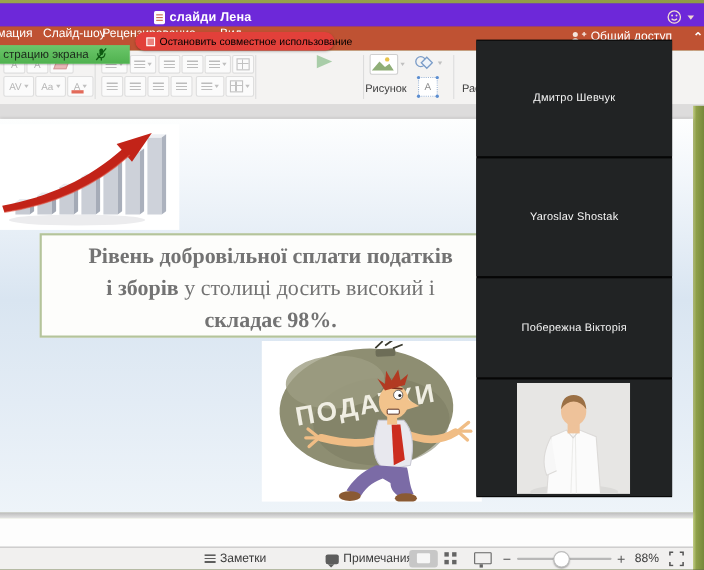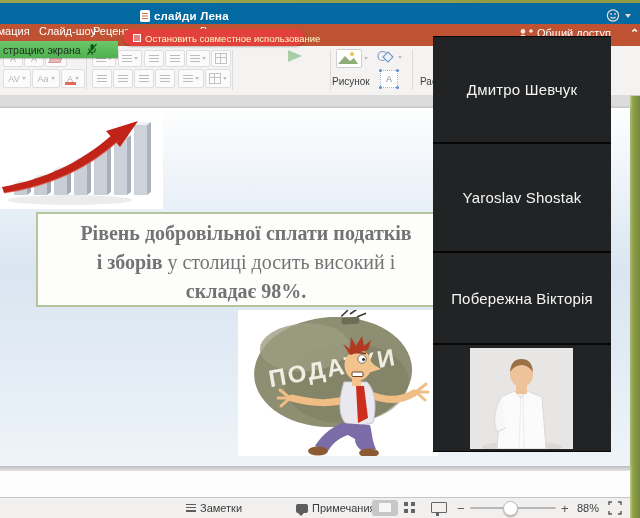--- a/index.html
+++ b/index.html
@@ -6,21 +6,21 @@
   #screen{position:relative;width:640px;height:518px;overflow:hidden;
     font-family:"Liberation Sans",sans-serif;background:#7f903f;}
   .abs{position:absolute;}
 
   
   .wp-top{left:0;top:0;width:640px;height:3px;background:linear-gradient(90deg,#9aa44c,#8f9c45);}
   .wp-right{left:630px;top:46px;width:10px;height:472px;
     background:linear-gradient(90deg,#c2cd86 0%,#8fa04a 30%,#76883a 100%);}
 
   
-  .titlebar{left:0;top:3px;width:640px;height:21px;background:#0369a1;border-bottom:1px solid rgba(0,0,0,.12);}
+  .titlebar{left:0;top:3px;width:640px;height:21px;background:#6d28d9;border-bottom:1px solid rgba(0,0,0,.12);}
   .doc-icon{left:140px;top:7px;width:10px;height:12px;background:#fdfdfd;border-radius:1.5px;}
   .doc-icon i{position:absolute;left:2px;top:3px;width:6px;height:1.2px;background:#c96a4a;box-shadow:0 2.5px 0 #c96a4a,0 5px 0 #c96a4a;}
   .win-title{left:154px;top:7px;color:#fff;font-size:11.5px;font-weight:bold;letter-spacing:.2px;}
   .searchbox{left:441px;top:5px;width:150px;height:16px;background:rgba(255,255,255,.22);border-radius:4px;}
   .searchbox .ph{position:absolute;left:23px;top:2px;font-size:10.5px;color:#efd2c7;}
   .caret{width:0;height:0;border-left:3px solid transparent;border-right:3px solid transparent;border-top:4px solid #f0d8cf;display:inline-block;}
   .sb-caret{position:absolute;left:14px;top:7px;}
   .smiley{left:606px;top:5px;width:26px;height:15px;}
   .sm-caret{position:absolute;left:19px;top:6px;}
 
@@ -30,21 +30,21 @@
   .share-row{left:518px;top:27px;width:122px;height:14px;color:#fff;font-size:11px;}
   .share-label{position:absolute;left:19px;top:0;}
   .share-chevron{position:absolute;left:112px;top:0;font-weight:bold;}
 
   
   .green-banner{left:0;top:41px;width:118px;height:17px;z-index:20;
     background:linear-gradient(180deg,#6cc76a,#4fb14f);box-shadow:0 1px 1px rgba(0,0,0,.2);}
   .green-banner .txt{position:absolute;left:3px;top:3px;font-size:10.5px;color:#1c2a1c;}
   .mic{position:absolute;left:86px;top:2px;}
   .stop-pill{left:123px;top:29px;width:181px;height:17px;border-radius:9px;background:#e2403a;z-index:21;
-    box-shadow:0 1px 2px rgba(0,0,0,.25);color:#fef9c3;}
+    box-shadow:0 1px 2px rgba(0,0,0,.25);color:#000000;}
   .stop-sq{position:absolute;left:10px;top:5px;width:6px;height:6px;border:1.4px solid #fff;background:rgba(255,255,255,.35);}
   .stop-pill .txt{position:absolute;left:22px;top:3.5px;font-size:9.5px;white-space:nowrap;}
 
   
   .ribbon{left:0;top:46px;width:640px;height:49px;background:#f4f3f2;border-bottom:1px solid #c9c9c9;}
   .rsep{position:absolute;top:4px;width:1px;height:40px;background:#dcdcdc;}
   .rbtn{position:absolute;height:15px;background:#fbfbfb;border:1px solid #dedede;border-radius:2px;
     display:flex;align-items:center;justify-content:center;color:#b5b5b5;font-size:9px;}
   .r2{height:17px;}
   .glyph-lines{width:10px;height:8px;background:repeating-linear-gradient(180deg,#bcbcbc 0 1px,transparent 1px 3px);}
@@ -91,21 +91,21 @@
   .zoom-minus{position:absolute;left:457px;top:3px;font-size:13px;color:#555;}
   .zoom-track{position:absolute;left:470px;top:9px;width:86px;height:2px;background:#b8b8b8;border-radius:1px;}
   .zoom-thumb{position:absolute;left:33px;top:-6px;width:13px;height:13px;border-radius:50%;background:#fff;border:1px solid #bdbdbd;box-shadow:0 1px 1.5px rgba(0,0,0,.3);}
   .zoom-plus{position:absolute;left:561px;top:3px;font-size:13px;color:#555;}
   .zoom-pct{position:absolute;left:577px;top:4px;}
   .fit-ic{position:absolute;left:608px;top:3px;}
 
   
   .panel{left:433px;top:36px;width:178px;height:416px;background:#060606;z-index:50;padding:1px 0;box-sizing:border-box;}
   .tile{position:relative;width:178px;background:#212324;display:flex;align-items:center;justify-content:center;}
-  .tile .pname{color:#f5f5f5;font-size:15px;letter-spacing:.2px;}
+  .tile .pname{color:#f5f5f5;font-size:10px;letter-spacing:.2px;}
   .t1{height:105px;margin-bottom:2px;}
   .t2{height:107px;margin-bottom:2px;}
   .t3{height:90px;margin-bottom:2px;}
   .t4{height:106px;}
   .video{position:absolute;left:37px;top:3px;width:103px;height:101px;overflow:hidden;}
 </style>
 </head>
 <body>
 
 <div id="screen">

